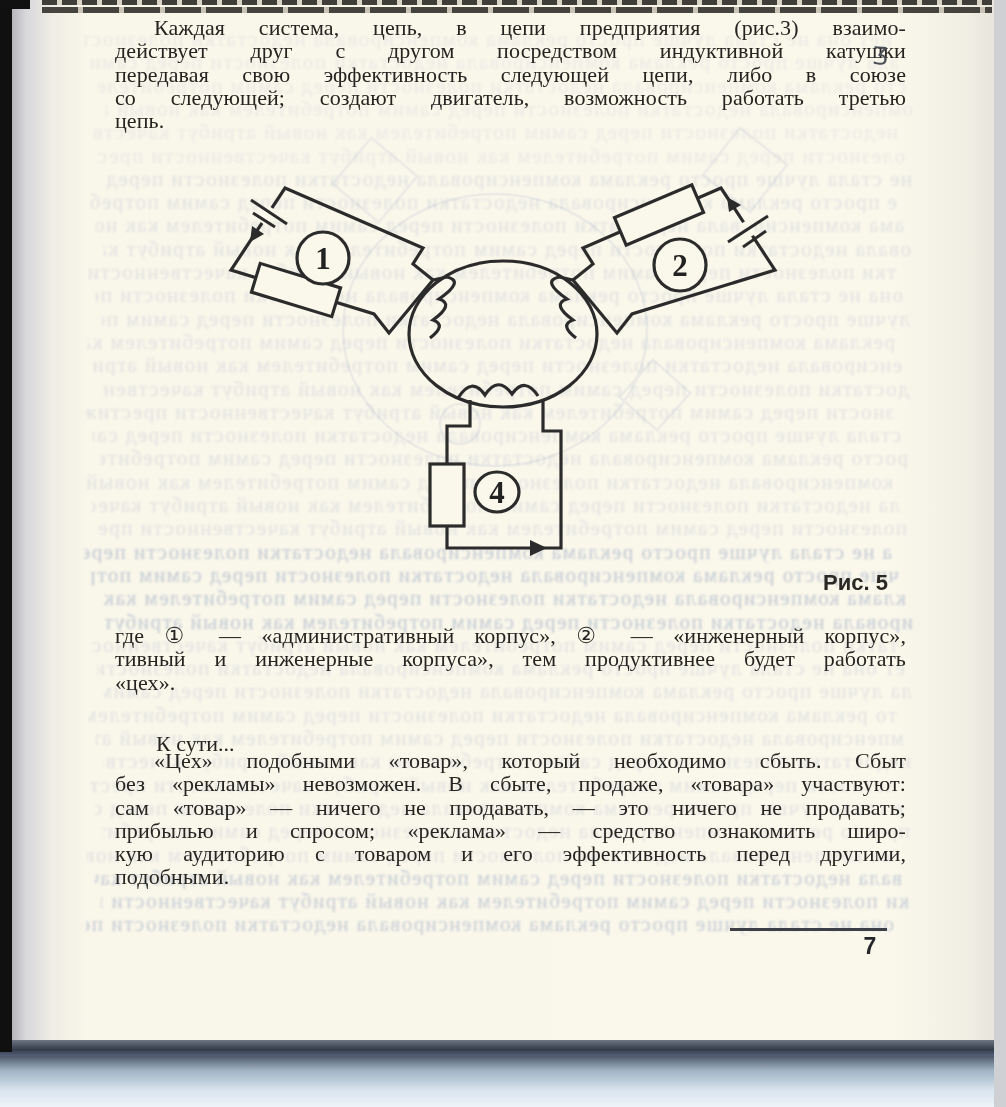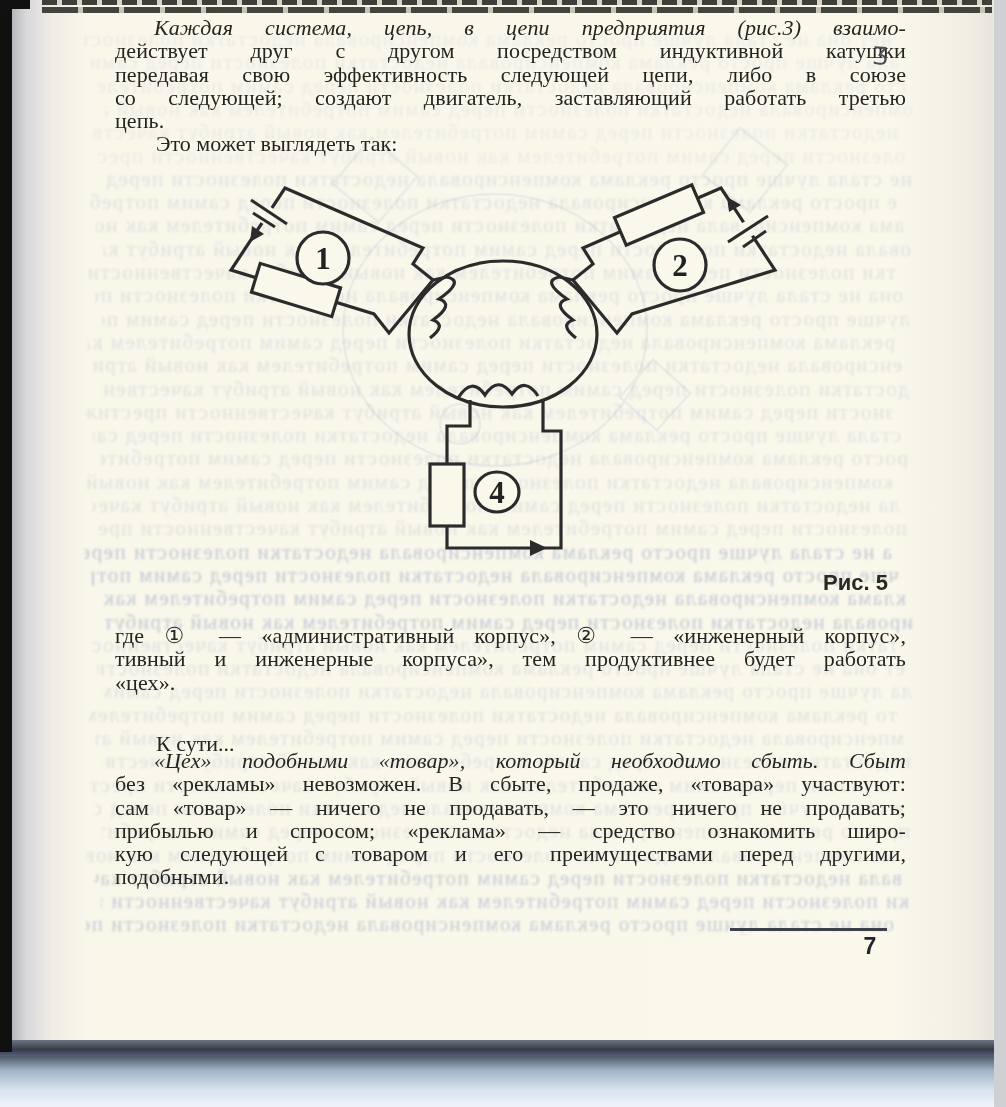--- a/index.html
+++ b/index.html
@@ -23,21 +23,21 @@
     background:repeating-linear-gradient(90deg,#45433d 0 36px,#c8c3b4 36px 41px);}
   
   .gline{position:absolute;width:808px;height:23px;overflow:hidden;white-space:nowrap;
     font-family:"Liberation Serif",serif;font-size:21px;color:#7e93b8;
     letter-spacing:1.5px;filter:blur(1px);transform:scaleX(-1);}
   
   .para{position:absolute;left:115px;width:791px;color:#262420;}
   .jline{font-size:22px;line-height:23.3px;text-align:justify;text-align-last:justify;
     white-space:normal;letter-spacing:.1px;}
   .jline.last{text-align:left;text-align-last:left;}
-  .jline.indent{text-indent:39px;font-style:italic;}
+  .jline.indent{text-indent:39px;}
   .single{position:absolute;left:115px;width:791px;font-size:22px;line-height:23.3px;
     color:#262420;text-indent:41px;}
   #figure-caption{position:absolute;left:770px;top:570px;width:118px;text-align:right;
     font-family:"Liberation Sans",sans-serif;font-weight:bold;font-size:22px;color:#2a2823;}
   #footer-rule{position:absolute;left:730px;top:928px;width:157px;height:3px;background:#3d4147;}
   #page-number{position:absolute;left:852px;top:933px;width:36px;text-align:center;
     font-family:"Liberation Sans",sans-serif;font-weight:bold;font-size:23px;color:#23262b;}
   #margin-mark{position:absolute;left:872px;top:42px;font-size:24px;color:#4a4f58;
     font-family:"DejaVu Sans",sans-serif;transform:rotate(4deg);}
   #fig-svg{position:absolute;left:0;top:0;pointer-events:none;}
@@ -158,36 +158,35 @@
       <text x="323" y="269">1</text>
       <text x="680" y="276">2</text>
       <text x="497" y="503">4</text>
     </g>
   </svg>
 
   <div class="para" style="top:16px">
       <div class="jline indent">Каждая система, цепь, в цепи предприятия (рис.3) взаимо-</div>
       <div class="jline">действует друг с другом посредством индуктивной катушки</div>
       <div class="jline">передавая свою эффективность следующей цепи, либо в союзе</div>
-      <div class="jline">со следующей; создают двигатель, заставляющий работать третью</div>
+      <div class="jline">со следующей; создают двигатель, возможность работать третью</div>
       <div class="jline last">цепь.</div>
     </div>
-  <div class="single" style="top:132px">Это может выглядеть так:</div>
   <div id="margin-mark">Ʒ</div>
   <div id="figure-caption">Рис. 5</div>
   <div class="para" style="top:624px">
       <div class="jline">где ① — «административный корпус», ② — «инженерный корпус»,</div>
       <div class="jline">тивный и инженерные корпуса», тем продуктивнее будет работать</div>
       <div class="jline last">«цех».</div>
     </div>
   <div class="single" style="top:732px">К сути...</div>
   <div class="para" style="top:749px">
       <div class="jline indent">«Цех» подобными «товар», который необходимо сбыть. Сбыт</div>
       <div class="jline">без «рекламы» невозможен. В сбыте, продаже, «товара» участвуют:</div>
       <div class="jline">сам «товар» — ничего не продавать, — это ничего не продавать;</div>
       <div class="jline">прибылью и спросом; «реклама» — средство ознакомить широ-</div>
-      <div class="jline">кую следующей с товаром и его преимуществами перед другими,</div>
+      <div class="jline">кую аудиторию с товаром и его эффективность перед другими,</div>
       <div class="jline last">подобными.</div>
     </div>
 
   <div id="footer-rule"></div>
   <div id="page-number">7</div>
 </div>
 
 </body></html>

